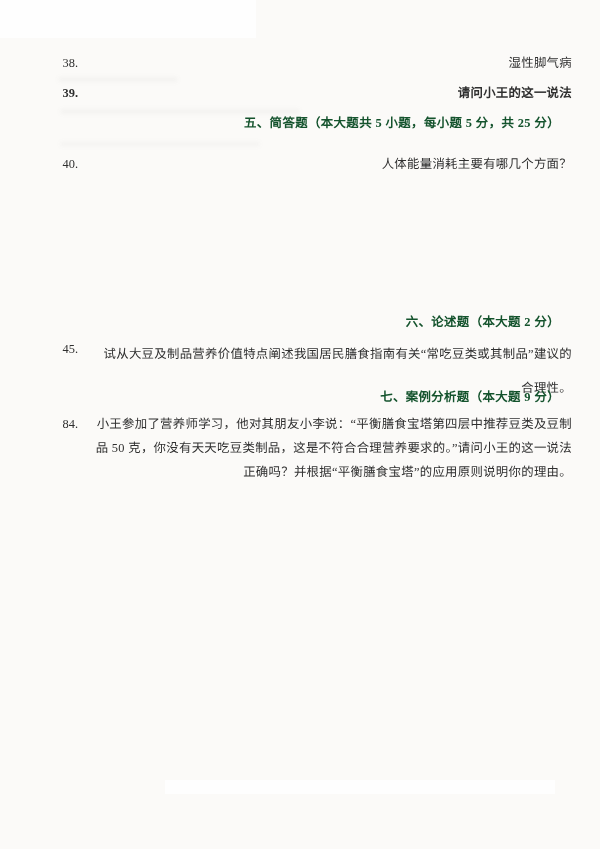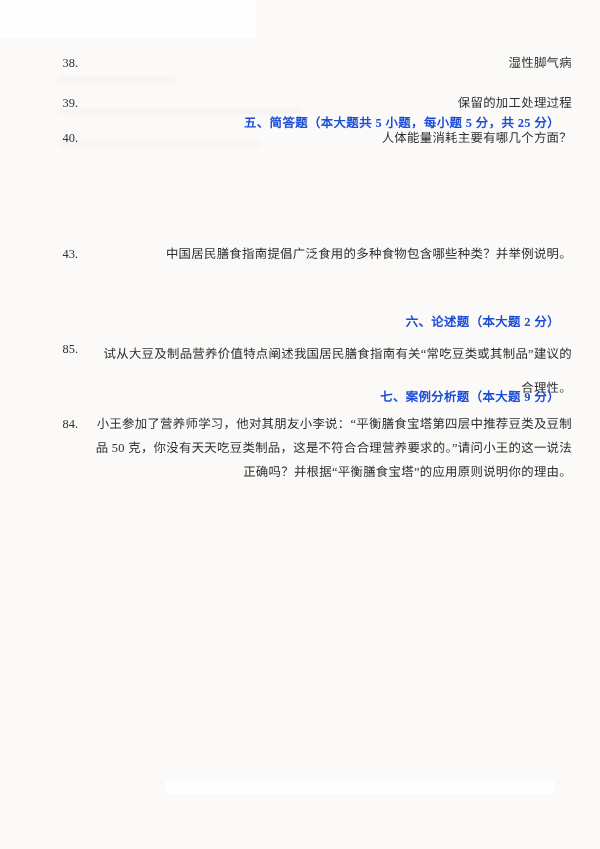--- a/index.html
+++ b/index.html
@@ -20,44 +20,44 @@
   
   .smudge{position:absolute;background:rgba(90,90,90,0.05);filter:blur(2px);border-radius:3px;pointer-events:none;}
   .smudge-1{top:77px;left:58px;width:120px;height:5px;}
   .smudge-2{top:109px;left:60px;width:240px;height:5px;}
   .smudge-3{top:142px;left:60px;width:200px;height:4px;}
 
   .block{position:absolute;left:0;right:0;}
   .section{
     left:46px;right:40px;
     font-weight:bold;
-    color:#1d4ed8;
+    color:#14532d;
     line-height:25px;
     letter-spacing:0.4px;
   }
   .question{
     left:61px;right:28px;
     display:flex;
     align-items:flex-start;
   }
   .qnum{
     flex:0 0 17px;
     line-height:25px;
     white-space:nowrap;
   }
   .qtext{
     flex:1;
     line-height:25px;
     white-space:pre-line;
     letter-spacing:0.3px;
   }
   .pos-q38{top:51px;}
-  .pos-q39{top:91px;}
+  .pos-q39{top:81px;font-weight:bold;}
   .pos-sec5{top:111px;}
-  .pos-q40{top:126px;gap:37px;}
+  .pos-q40{top:152px;gap:37px;}
   .pos-q41{top:176px;}
   .pos-q42{top:209px;}
   .pos-q43{top:242px;}
   .pos-q44{top:275px;}
   .pos-sec6{top:310px;}
   .pos-q45{top:337px;}
   .pos-sec7{top:385px;}
   .pos-q46{top:412px;}
   .pos-q45 .qtext{line-height:34px;}
   .pos-q46 .qtext{line-height:24px;}
@@ -74,42 +74,38 @@
   <div class="smudge smudge-2"></div>
   <div class="smudge smudge-3"></div>
 
   <div class="block question pos-q38">
     <span class="qnum">38.</span>
     <div class="qtext">湿性脚气病</div>
   </div>
 
   <div class="block question pos-q39">
     <span class="qnum">39.</span>
-    <div class="qtext">保留的加工处理过程</div>
+    <div class="qtext">请问小王的这一说法</div>
   </div>
 
   <div class="block section pos-sec5">五、简答题（本大题共 5 小题，每小题 5 分，共 25 分）</div>
 
   <div class="block question pos-q40">
     <span class="qnum">40.</span>
     <div class="qtext">人体能量消耗主要有哪几个方面？</div>
   </div>
 
 
 
-  <div class="block question pos-q43">
-    <span class="qnum">43.</span>
-    <div class="qtext">中国居民膳食指南提倡广泛食用的多种食物包含哪些种类？并举例说明。</div>
-  </div>
 
 
   <div class="block section pos-sec6">六、论述题（本大题 2 分）</div>
 
   <div class="block question pos-q45">
-    <span class="qnum">85.</span>
+    <span class="qnum">45.</span>
     <div class="qtext">试从大豆及制品营养价值特点阐述我国居民膳食指南有关“常吃豆类或其制品”建议的
 合理性。</div>
   </div>
 
   <div class="block section pos-sec7">七、案例分析题（本大题 9 分）</div>
 
   <div class="block question pos-q46">
     <span class="qnum">84.</span>
     <div class="qtext">小王参加了营养师学习，他对其朋友小李说：“平衡膳食宝塔第四层中推荐豆类及豆制
 品 50 克，你没有天天吃豆类制品，这是不符合合理营养要求的。”请问小王的这一说法

